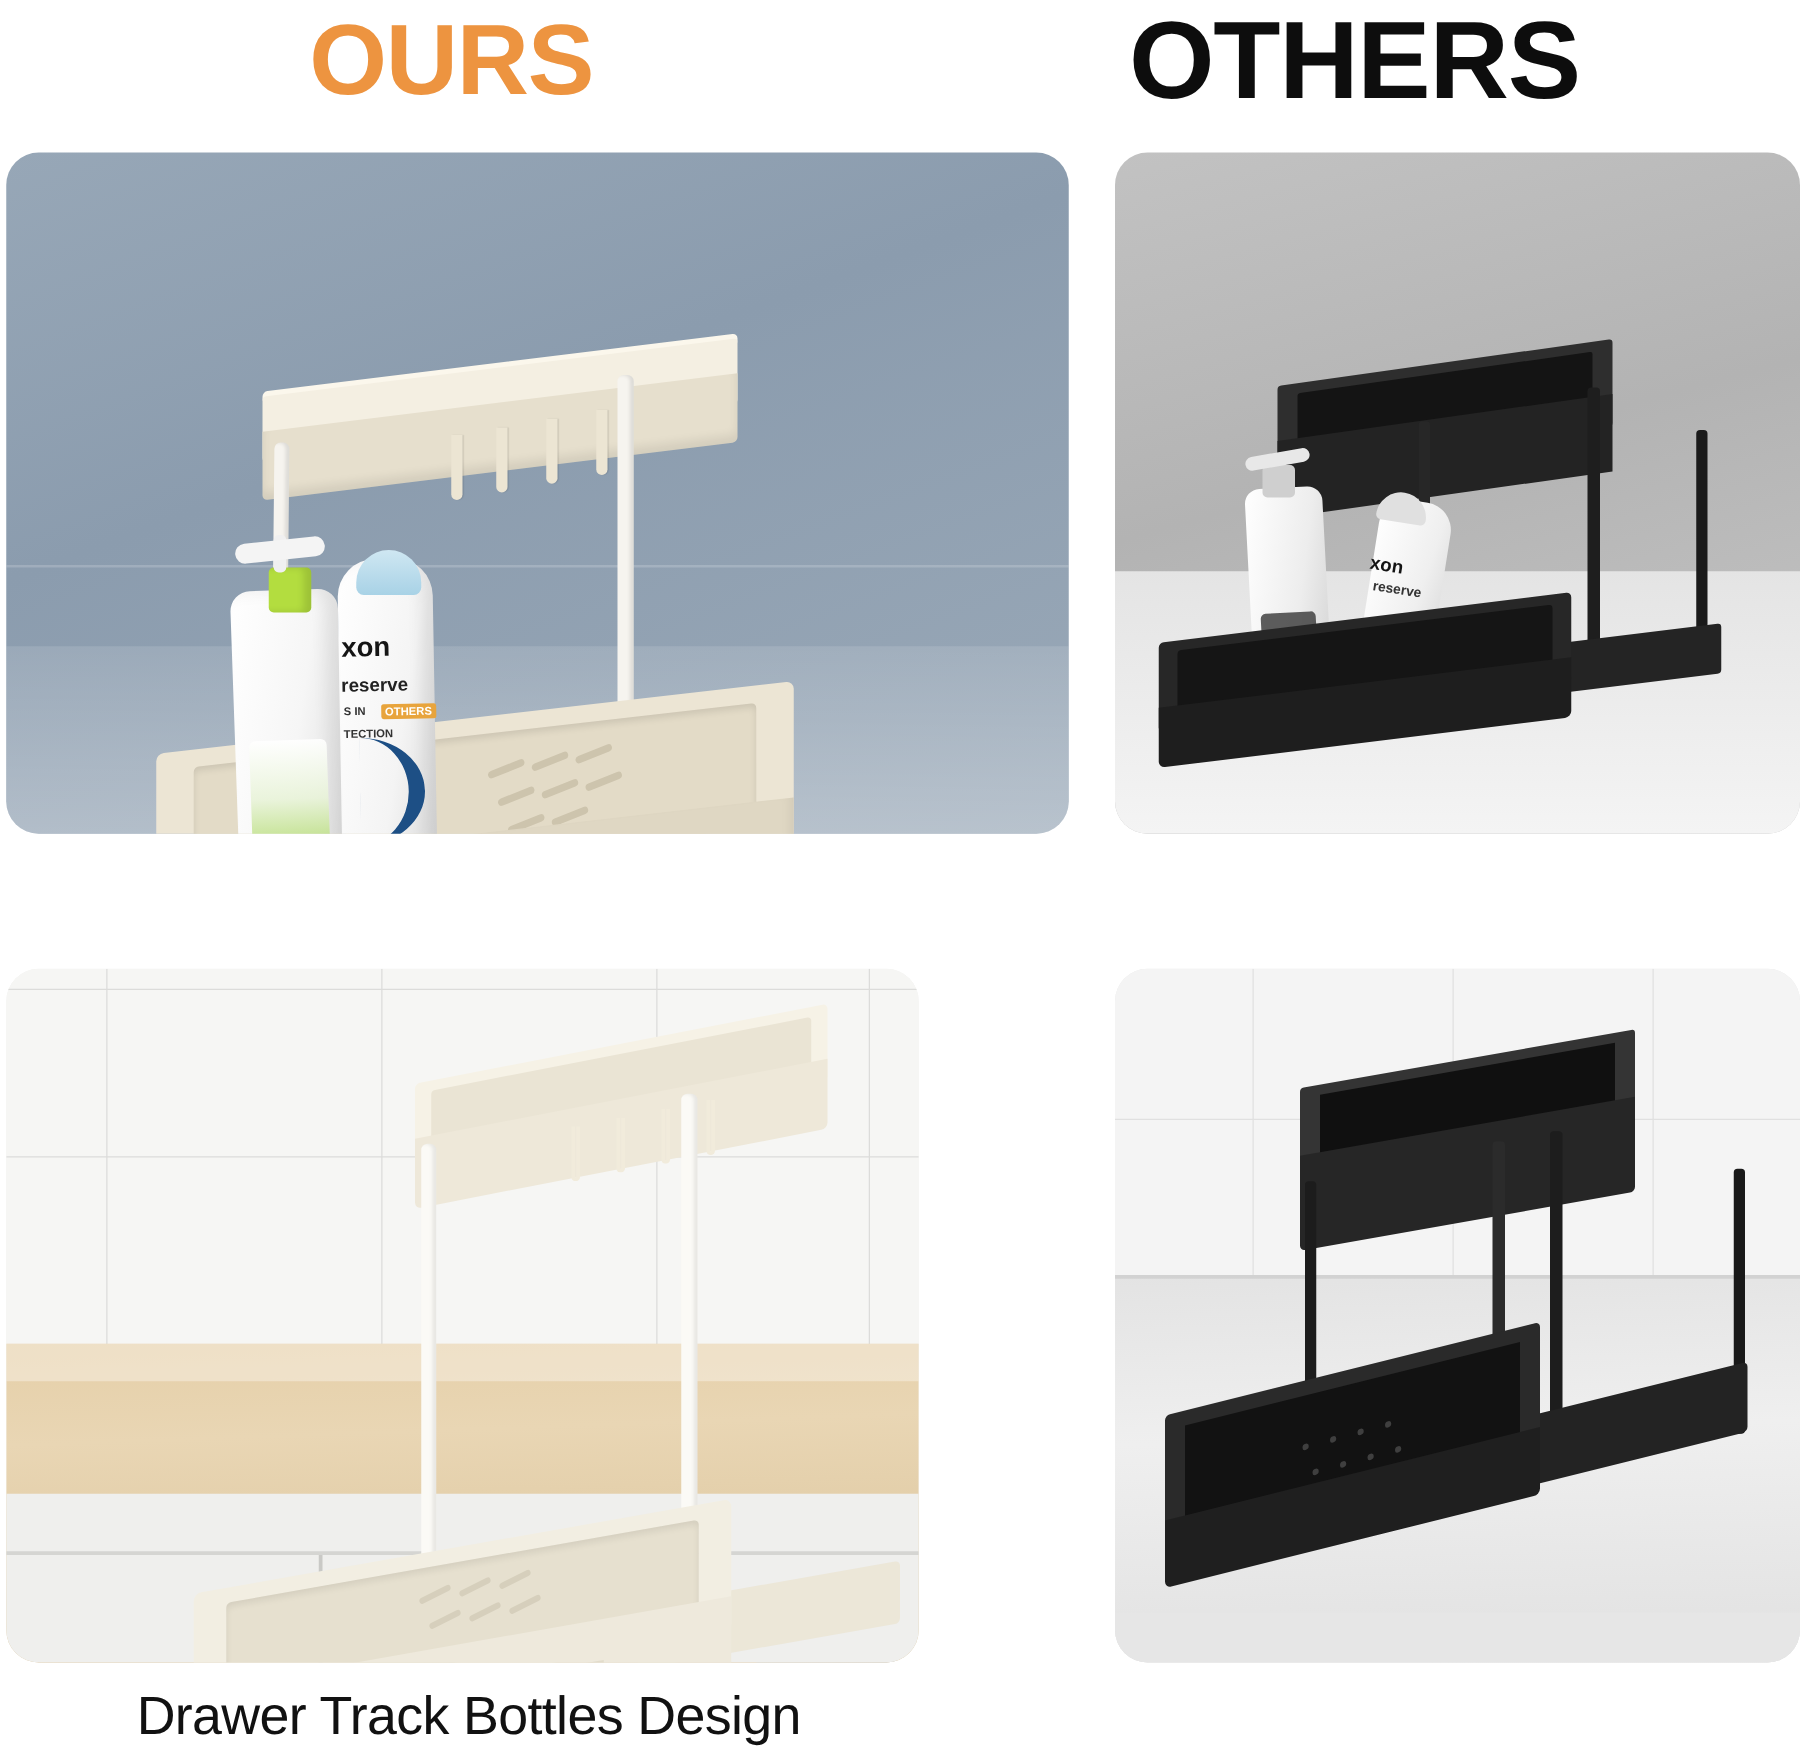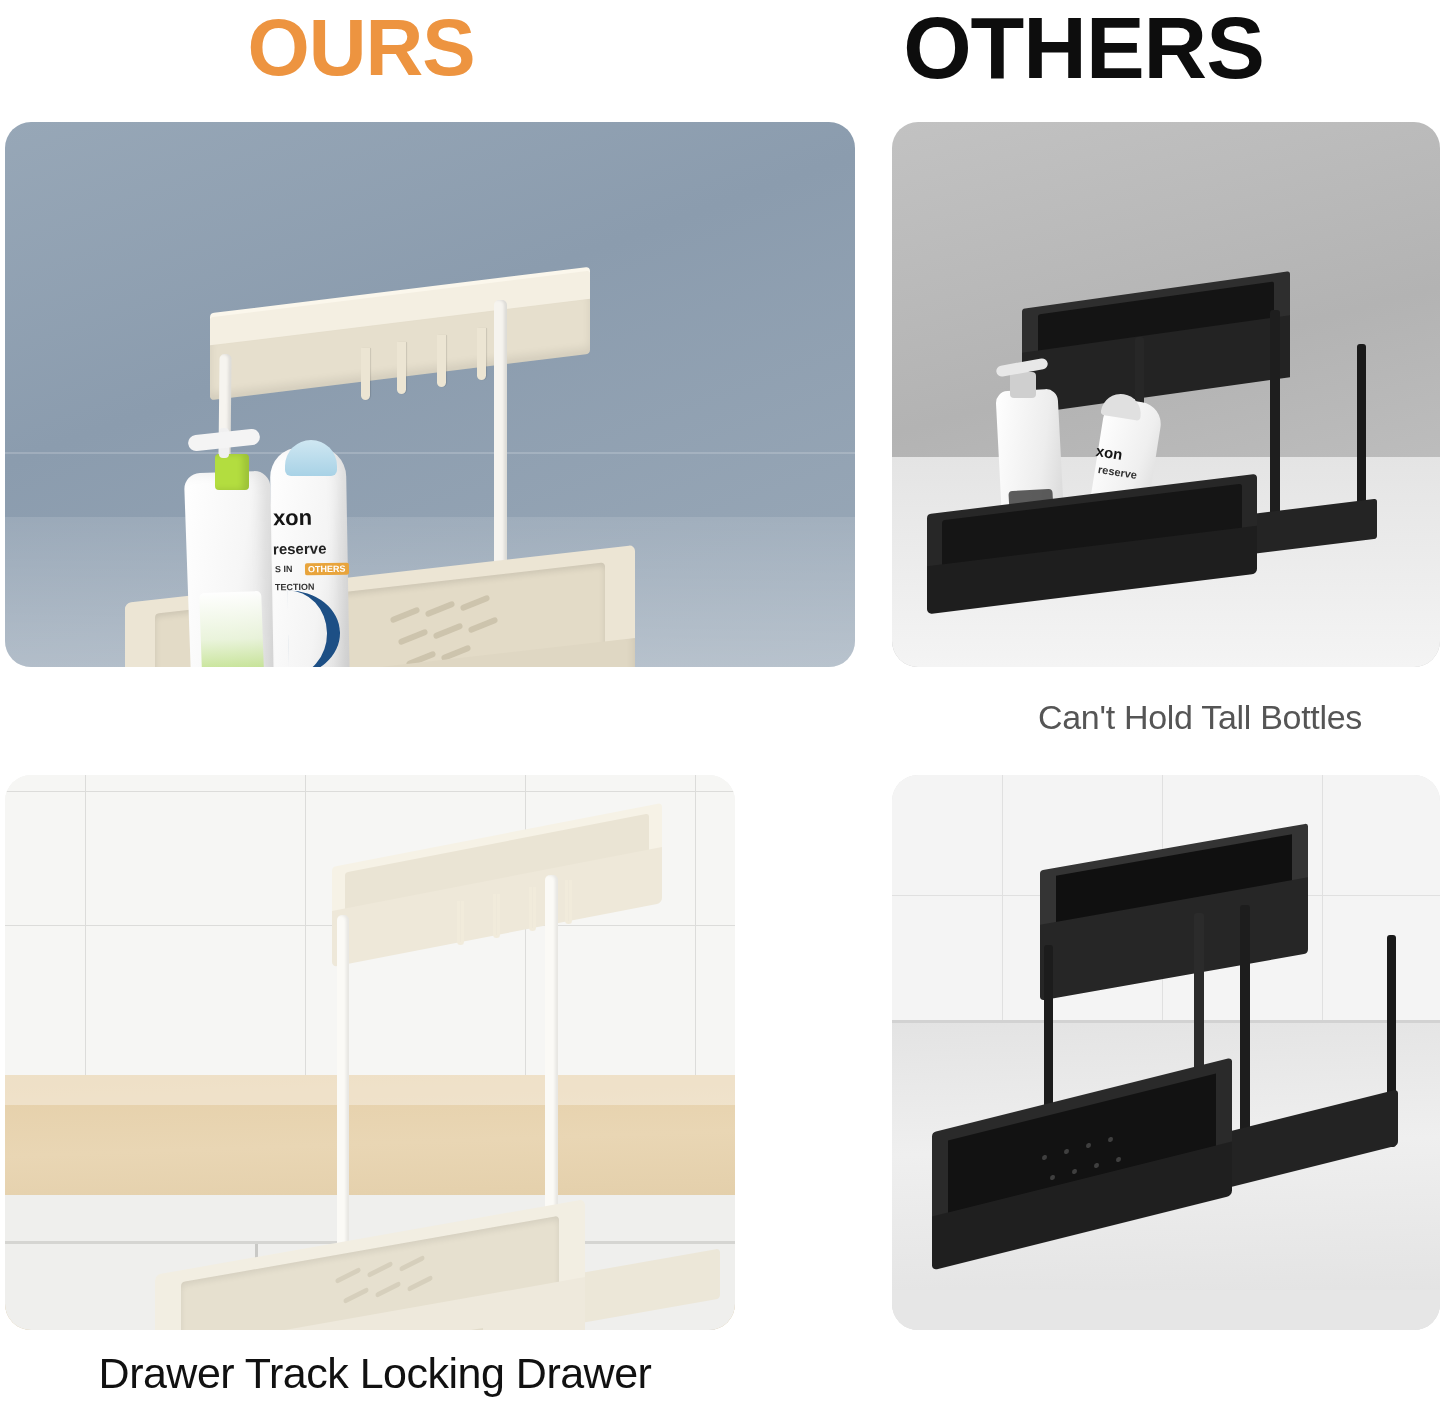--- a/index.html
+++ b/index.html
@@ -447,17 +447,16 @@
       <div class="br-dot" style="left:194px; top:368px;"></div>
       <div class="br-dot" style="left:216px; top:362px;"></div>
       <div class="br-dot" style="left:158px; top:400px;"></div>
       <div class="br-dot" style="left:180px; top:394px;"></div>
       <div class="br-dot" style="left:202px; top:388px;"></div>
       <div class="br-dot" style="left:224px; top:382px;"></div>
       <div class="sh" id="br-tray-front"></div>
     </div>
   </div>
 
-  <div class="caption" id="cap-tr">Can't Hold Tall Bottles</div>
-  <div class="caption" id="cap-bl">Drawer Track Locking Drawer</div>
+  <div class="caption" id="cap-bl">Drawer Track Bottles Design</div>
 
 
 </div>
 
 </body></html>

